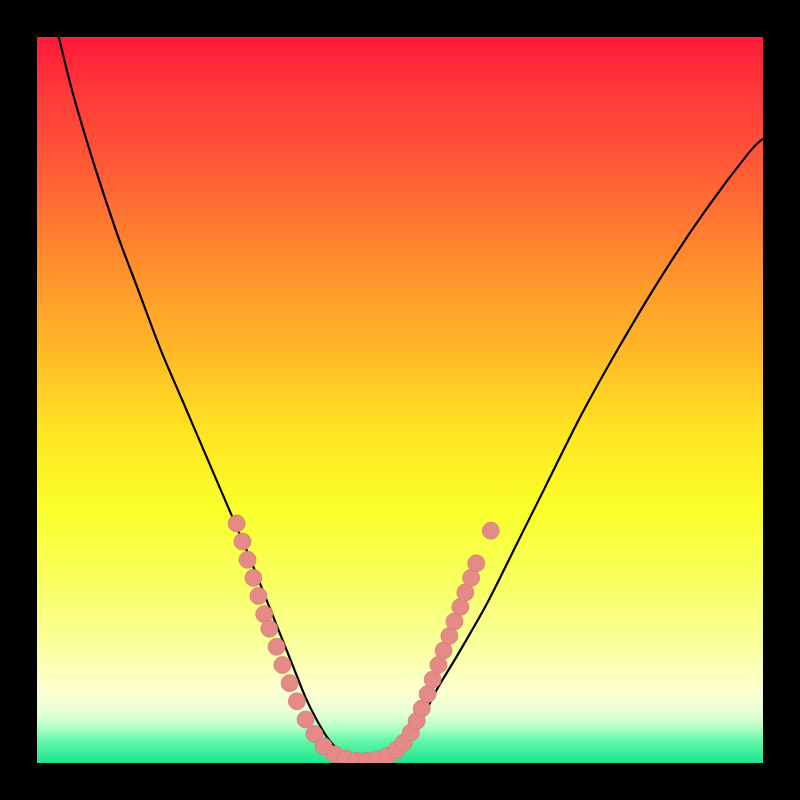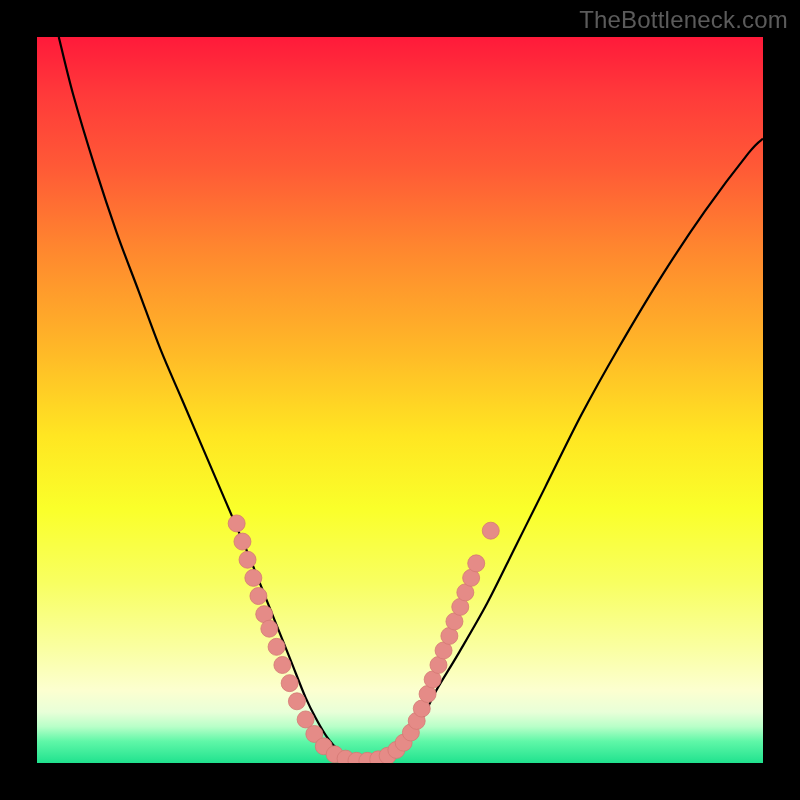--- a/index.html
+++ b/index.html
@@ -106,14 +106,13 @@
           <circle cx="412.36799999999994" cy="598.95" r="8.5" fill="#e58b87" stroke="#d47873" stroke-width="0.8"></circle>
           <circle cx="417.45" cy="584.4300000000001" r="8.5" fill="#e58b87" stroke="#d47873" stroke-width="0.8"></circle>
           <circle cx="423.258" cy="569.91" r="8.5" fill="#e58b87" stroke="#d47873" stroke-width="0.8"></circle>
           <circle cx="428.34" cy="555.39" r="8.5" fill="#e58b87" stroke="#d47873" stroke-width="0.8"></circle>
           <circle cx="434.14799999999997" cy="540.87" r="8.5" fill="#e58b87" stroke="#d47873" stroke-width="0.8"></circle>
           <circle cx="439.22999999999996" cy="526.35" r="8.5" fill="#e58b87" stroke="#d47873" stroke-width="0.8"></circle>
           <circle cx="453.75" cy="493.68" r="8.5" fill="#e58b87" stroke="#d47873" stroke-width="0.8"></circle>
         </g>
     </svg>
   </div>
-  <div class="watermark">TheBottleneck.com</div>
 </div>
 
 </body></html>

